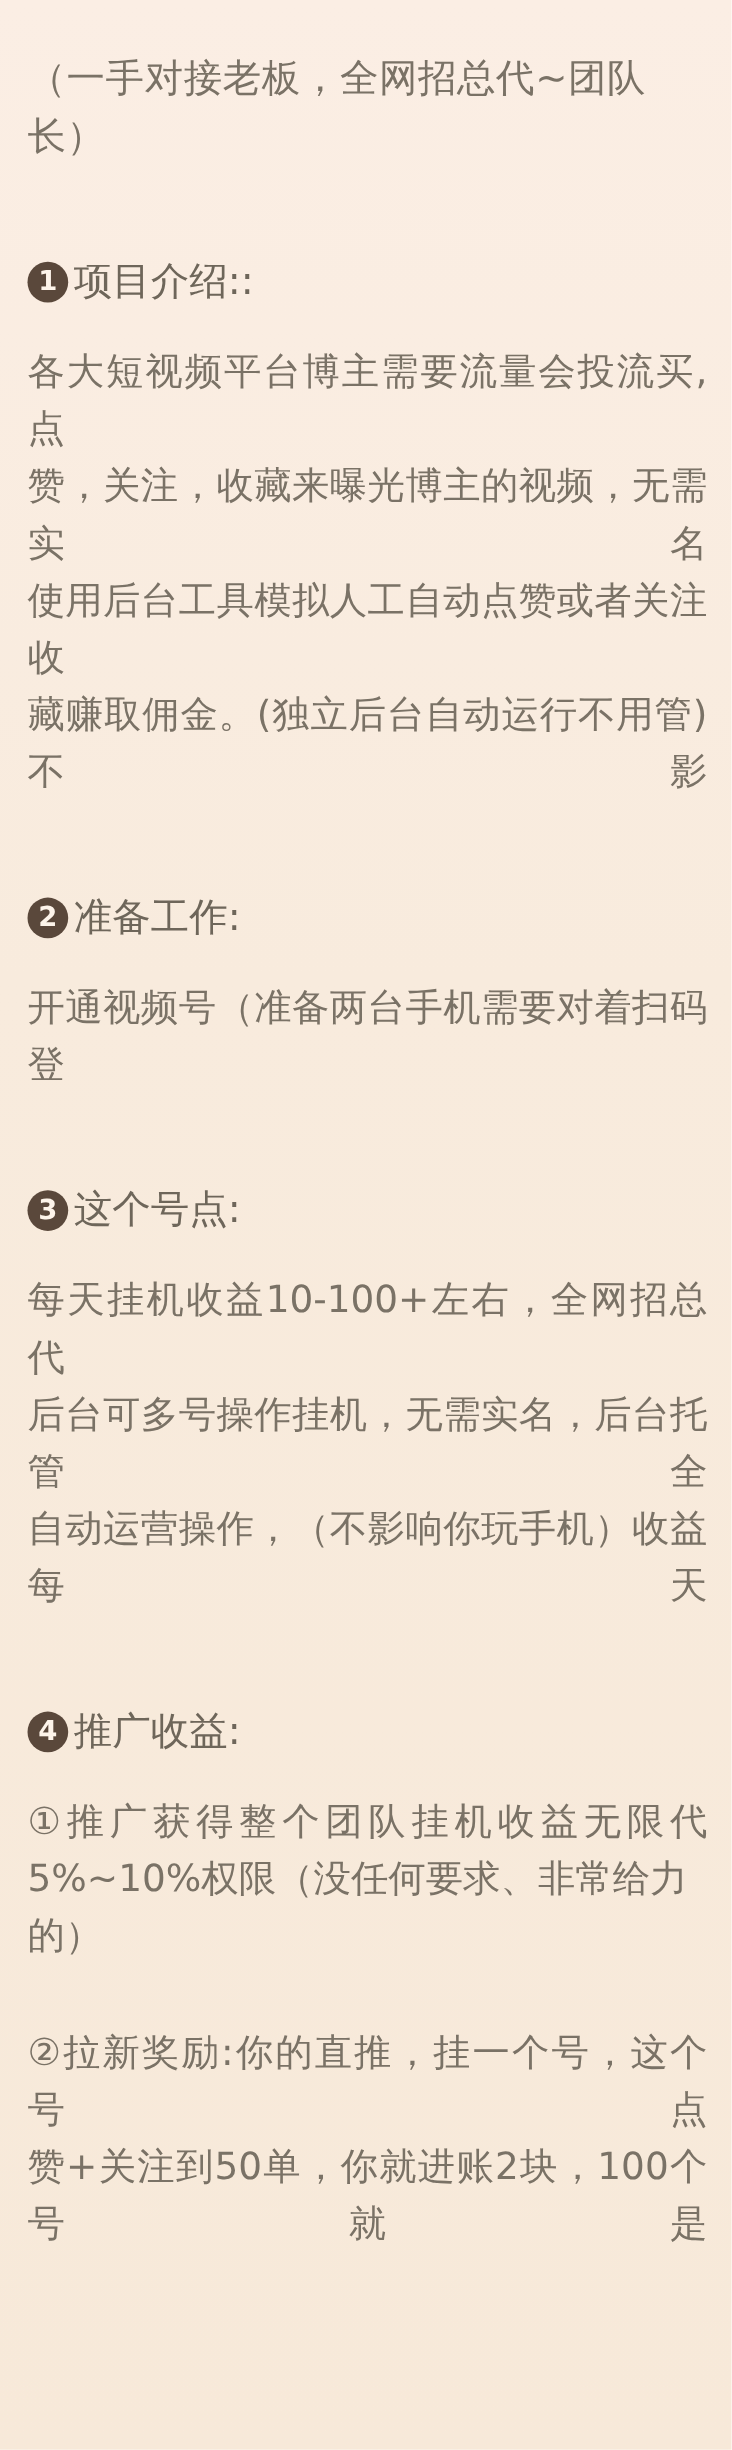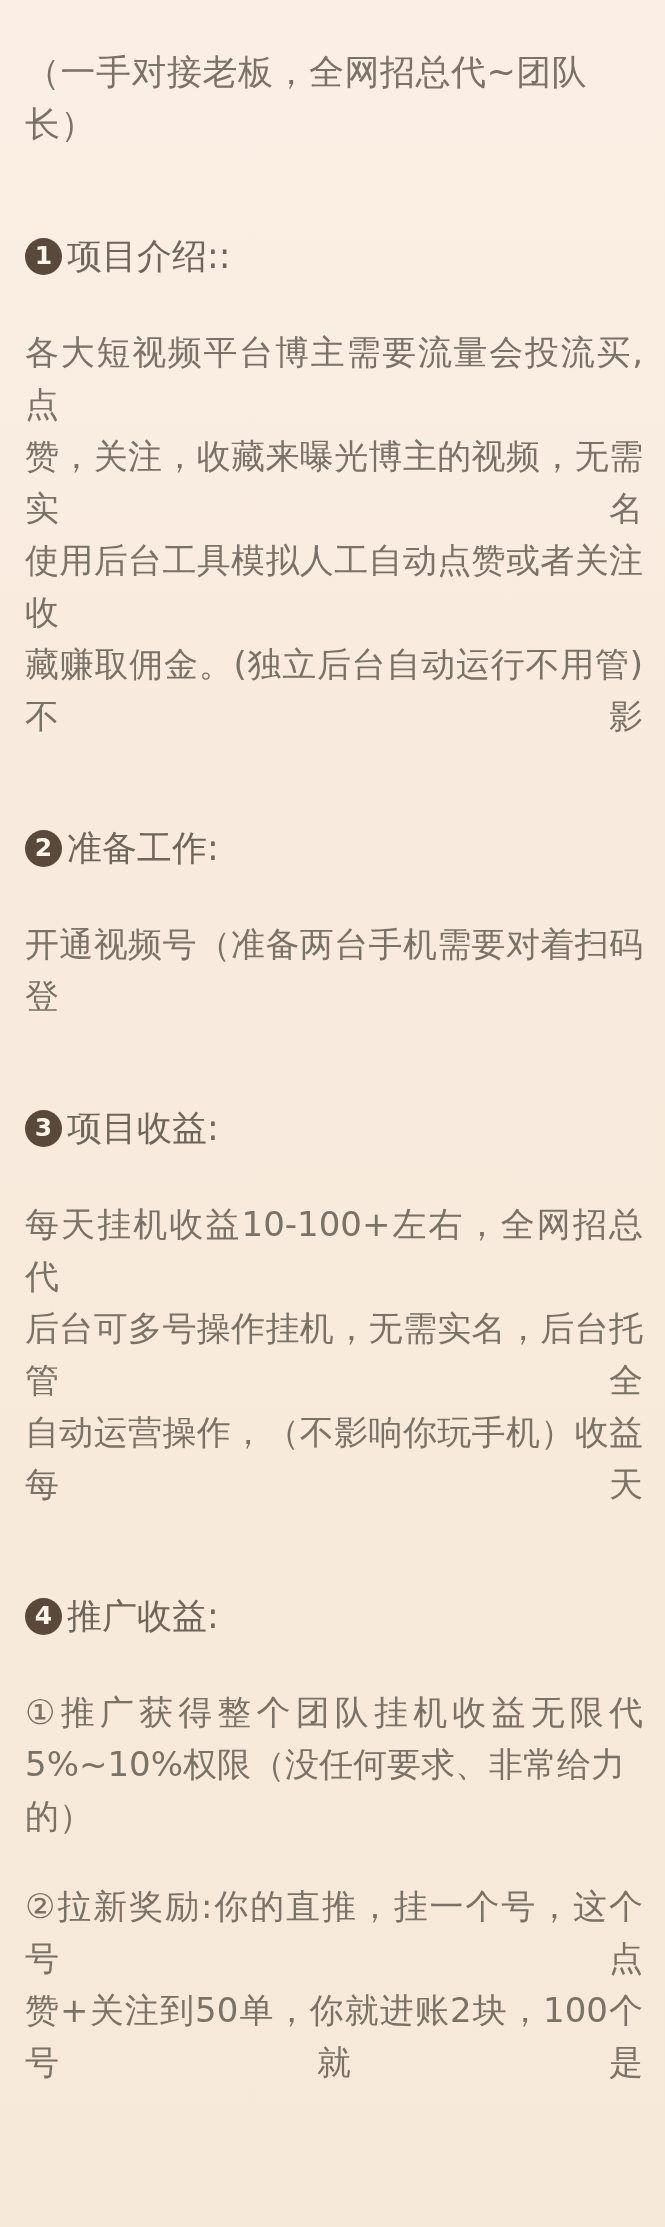--- a/index.html
+++ b/index.html
@@ -38,22 +38,22 @@
     height: 37px;
     border-radius: 50%;
     background: #5a483b;
     color: #fdf4ea;
     font-size: 25px;
     font-weight: bold;
     display: inline-flex;
     align-items: center;
     justify-content: center;
   }
-  .para { margin-top: 44px; }
-  .para.gap { margin-top: 38px; }
+  .para { margin-top: 30px; }
+  .para.gap { margin-top: 54px; }
   .line {
     font-size: 34px;
     line-height: 52px;
   }
   .line.j {
     text-align: justify;
     text-align-last: justify;
   }
 </style>
 </head>
@@ -77,21 +77,21 @@
   <div class="heading">
     <span class="badge">2</span>
     <span>准备工作:</span>
   </div>
   <div class="para">
     <div class="line j">开通视频号（准备两台手机需要对着扫码登</div>
   </div>
 
   <div class="heading">
     <span class="badge">3</span>
-    <span>项目收益:</span>
+    <span>这个号点:</span>
   </div>
   <div class="para">
     <div class="line j">每天挂机收益10-100+左右，全网招总代</div>
     <div class="line j">后台可多号操作挂机，无需实名，后台托管全</div>
     <div class="line j">自动运营操作，（不影响你玩手机）收益每天</div>
   </div>
 
   <div class="heading">
     <span class="badge">4</span>
     <span>推广收益:</span>

